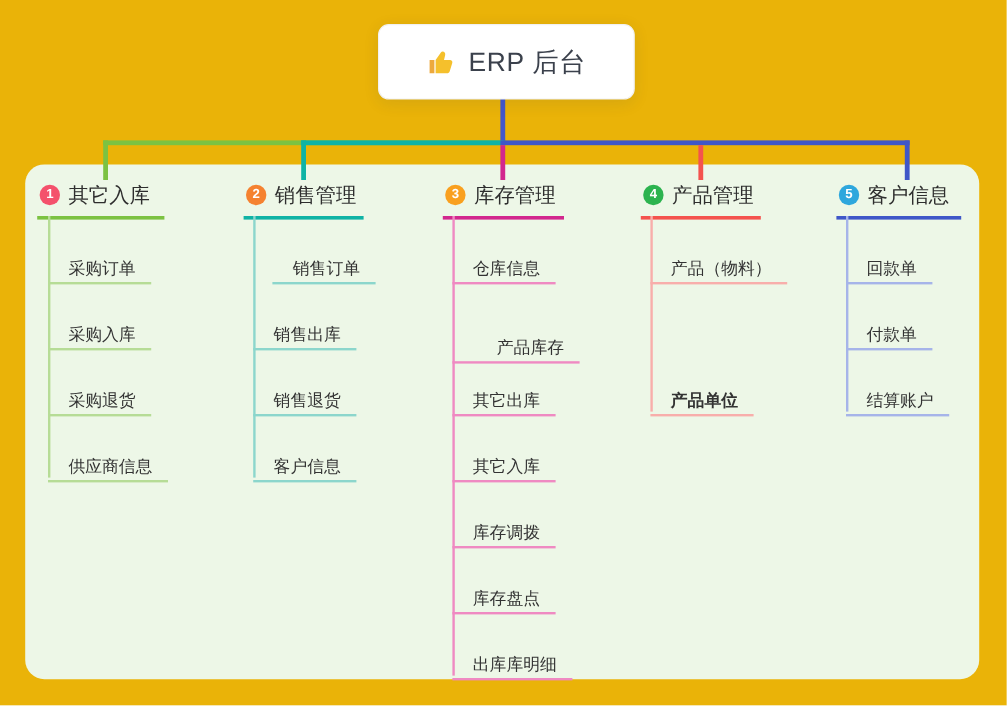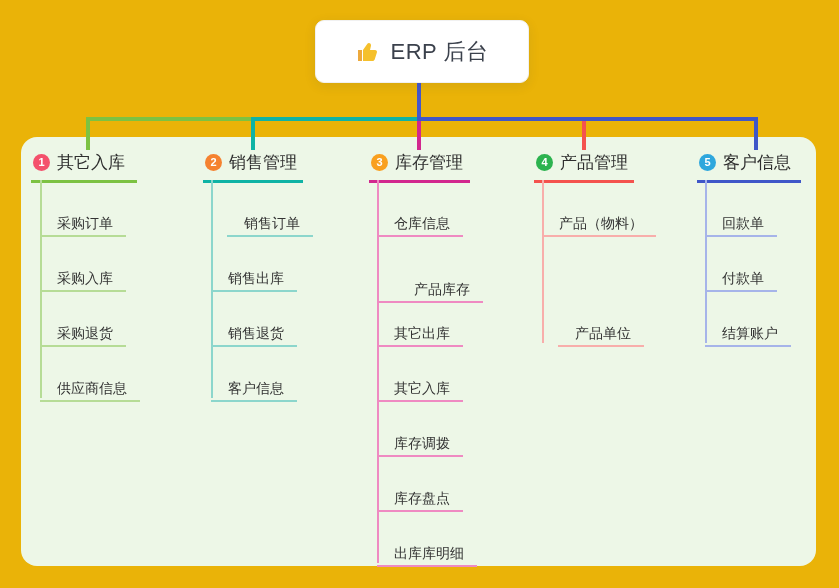--- a/index.html
+++ b/index.html
@@ -132,21 +132,21 @@
 
   <div class="branch-col" style="left: 534px; top: 150px; width: 100px;">
     <div class="branch-header" style="border-bottom-color: rgb(244, 83, 78);">
       <span class="badge" style="background: rgb(44, 179, 79);">4</span>
       <span class="branch-label">产品管理</span>
     </div>
     <div class="trunk" style="left: 8px; top: 30px; height: 163px; background: rgb(248, 174, 171);"></div>
   <div class="child-item" style="left: 8px; top: 55px; border-bottom-color: rgb(248, 174, 171); color: rgb(51, 51, 51);">
           <span>产品（物料）</span>
         </div>
-        <div class="child-item" style="left: 24px; top: 165px; border-bottom-color: rgb(248, 174, 171); color: rgb(51, 51, 51);">
+        <div class="child-item" style="left: 8px; top: 165px; border-bottom-color: rgb(248, 174, 171); color: rgb(51, 51, 51); font-weight: bold;">
           <span>产品单位</span>
         </div>
       </div>
 
   <div class="branch-col" style="left: 697px; top: 150px; width: 104px;">
     <div class="branch-header" style="border-bottom-color: rgb(63, 87, 200);">
       <span class="badge" style="background: rgb(46, 167, 221);">5</span>
       <span class="branch-label">客户信息</span>
     </div>
     <div class="trunk" style="left: 8px; top: 30px; height: 163px; background: rgb(166, 180, 233);"></div>

